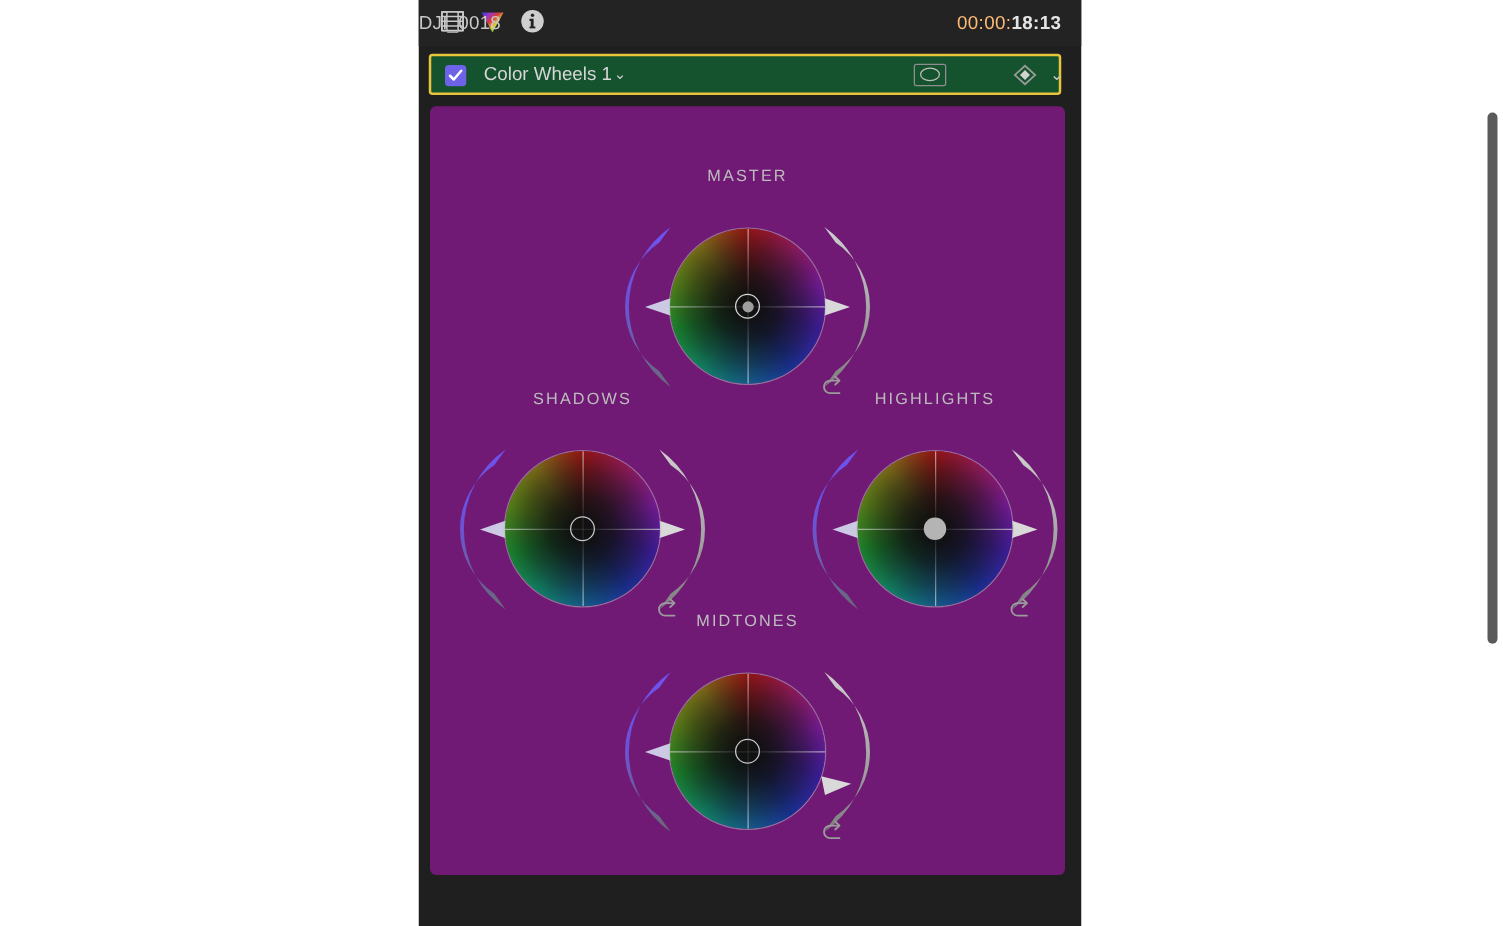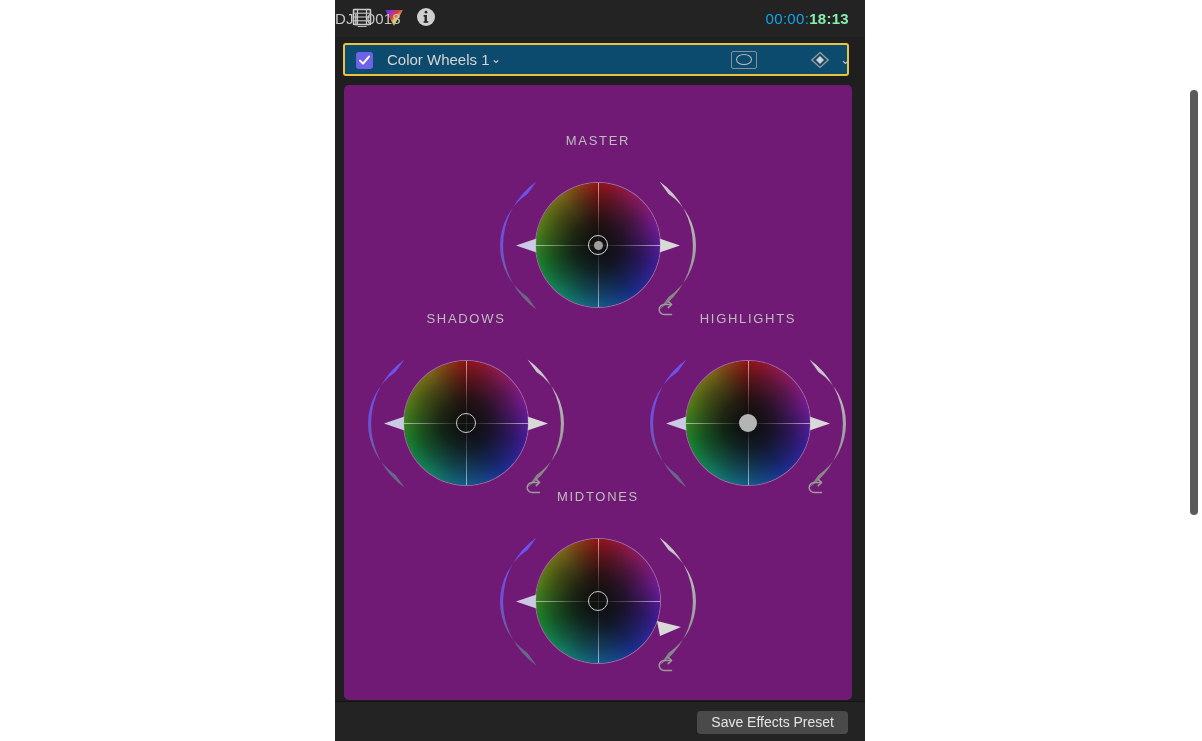--- a/index.html
+++ b/index.html
@@ -27,27 +27,27 @@
     position:absolute;left:0;top:0;width:530px;height:37px;
     line-height:37px;text-align:left;
     color:#c8c8c8;font-size:15px;letter-spacing:.2px;
     pointer-events:none;
   }
   .timecode{
     position:absolute;right:16px;top:0;height:37px;line-height:37px;
     font-size:15px;letter-spacing:.3px;
     font-family:"Liberation Sans", sans-serif;
   }
-  .tc-dim{color:#0ea5e9;}
-  .tc-bright{color:#86efac;font-weight:bold;}
+  .tc-dim{color:#fdba74;}
+  .tc-bright{color:#e5e5e5;font-weight:bold;}
 
   
   .fx-header{
     position:absolute;left:8px;top:43px;width:506px;height:33px;
-    background:#0c4a6e;
+    background:#14532d;
     border:2px solid #e8c43c;
     border-radius:3px;
     box-sizing:border-box;
   }
   .fx-check{
     position:absolute;left:11px;top:7px;width:17px;height:17px;
     background:#6e63e8;border-radius:3px;
   }
   .fx-check svg{position:absolute;left:2px;top:2px;}
   .fx-title{
@@ -443,18 +443,15 @@
             </svg>
           </div>
         </div>
 
       </div>
     </div>
 
     <div class="scrolltrack"></div>
     <div class="scrollthumb"></div>
 
-    <div class="bottombar">
-      <button class="save-btn">Save Effects Preset</button>
-    </div>
 
   </div>
 </div>
 
 </body></html>

